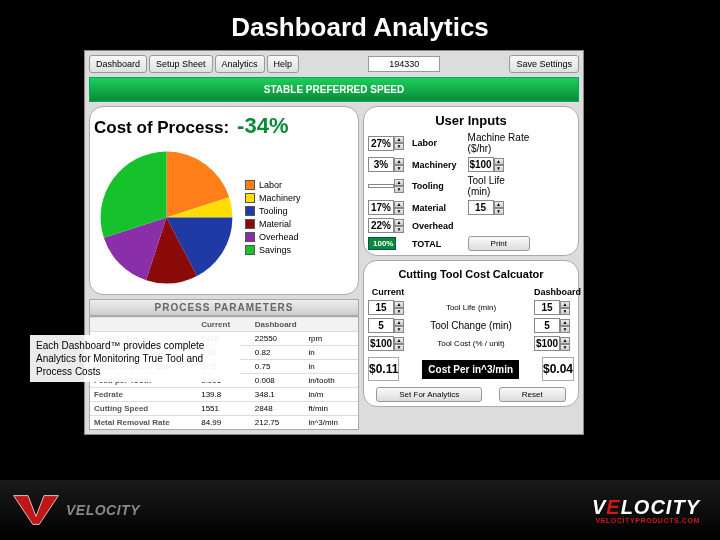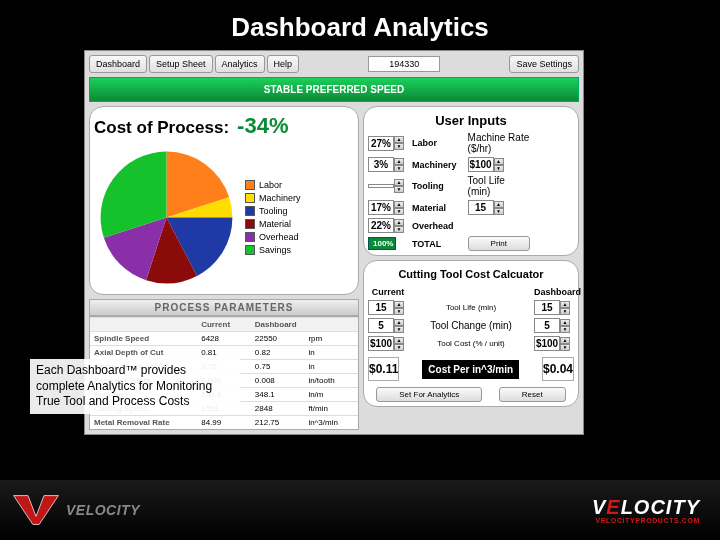--- a/index.html
+++ b/index.html
@@ -40,21 +40,21 @@
   .costper { display: flex; align-items: center; justify-content: space-between; margin-top: 6px; }
   .cbox { background: #fff; border: 1px solid #aaa; padding: 4px 0; font-size: 12px; font-weight: 900; }
   .cper { background: #000; color: #fff; padding: 4px 6px; font-size: 10px; font-weight: bold; }
   .btnrow { display: flex; justify-content: space-around; margin-top: 6px; }
   .pp-head { background: linear-gradient(#eee,#ccc); color: #666; text-align: center; font-size: 10px; font-weight: bold; padding: 2px; border: 1px solid #aaa; margin-top: 4px; letter-spacing: 1px; }
   .pp { background: #fff; border: 1px solid #aaa; font-size: 8px; }
   .pp-row { display: grid; grid-template-columns: 1.4fr 0.7fr 0.7fr 0.7fr; border-top: 1px solid #ddd; }
   .pp-row > div { padding: 2px 4px; }
   .pp-row.h { font-weight: bold; color: #555; background: #f2f2f2; }
   .pp-row > div:first-child { font-weight: bold; color: #555; }
-  .caption { position: absolute; left: 30px; top: 335px; background: rgba(255,255,255,0.92); padding: 4px 6px; font-size: 12px; line-height: 1.3; color: #000; max-width: 210px; z-index: 5; margin-top: 24px; }
+  .caption { position: absolute; left: 30px; top: 335px; background: rgba(255,255,255,0.92); padding: 4px 6px; font-size: 10px; line-height: 1.3; color: #000; max-width: 210px; z-index: 5; }
   .footer { position: absolute; left: 0; bottom: 0; width: 100%; height: 60px; background: linear-gradient(#1a1a1a,#000); display: flex; align-items: center; justify-content: space-between; padding: 0 20px 0 10px; }
   .logo-l { display: flex; align-items: center; gap: 4px; }
   .vsym { width: 52px; height: 32px; position: relative; }
   .vsym svg { width: 100%; height: 100%; }
   .vtxt { color: #888; font-size: 14px; font-weight: 900; font-style: italic; letter-spacing: 0.5px; }
   .logo-r { text-align: right; line-height: 1; }
   .logo-r .big { color: #fff; font-size: 20px; font-weight: 900; font-style: italic; letter-spacing: 1px; }
   .logo-r .big .e { color: #d01818; }
   .logo-r .sub { color: #d01818; font-size: 7px; font-weight: bold; letter-spacing: 0.6px; }
 </style>

